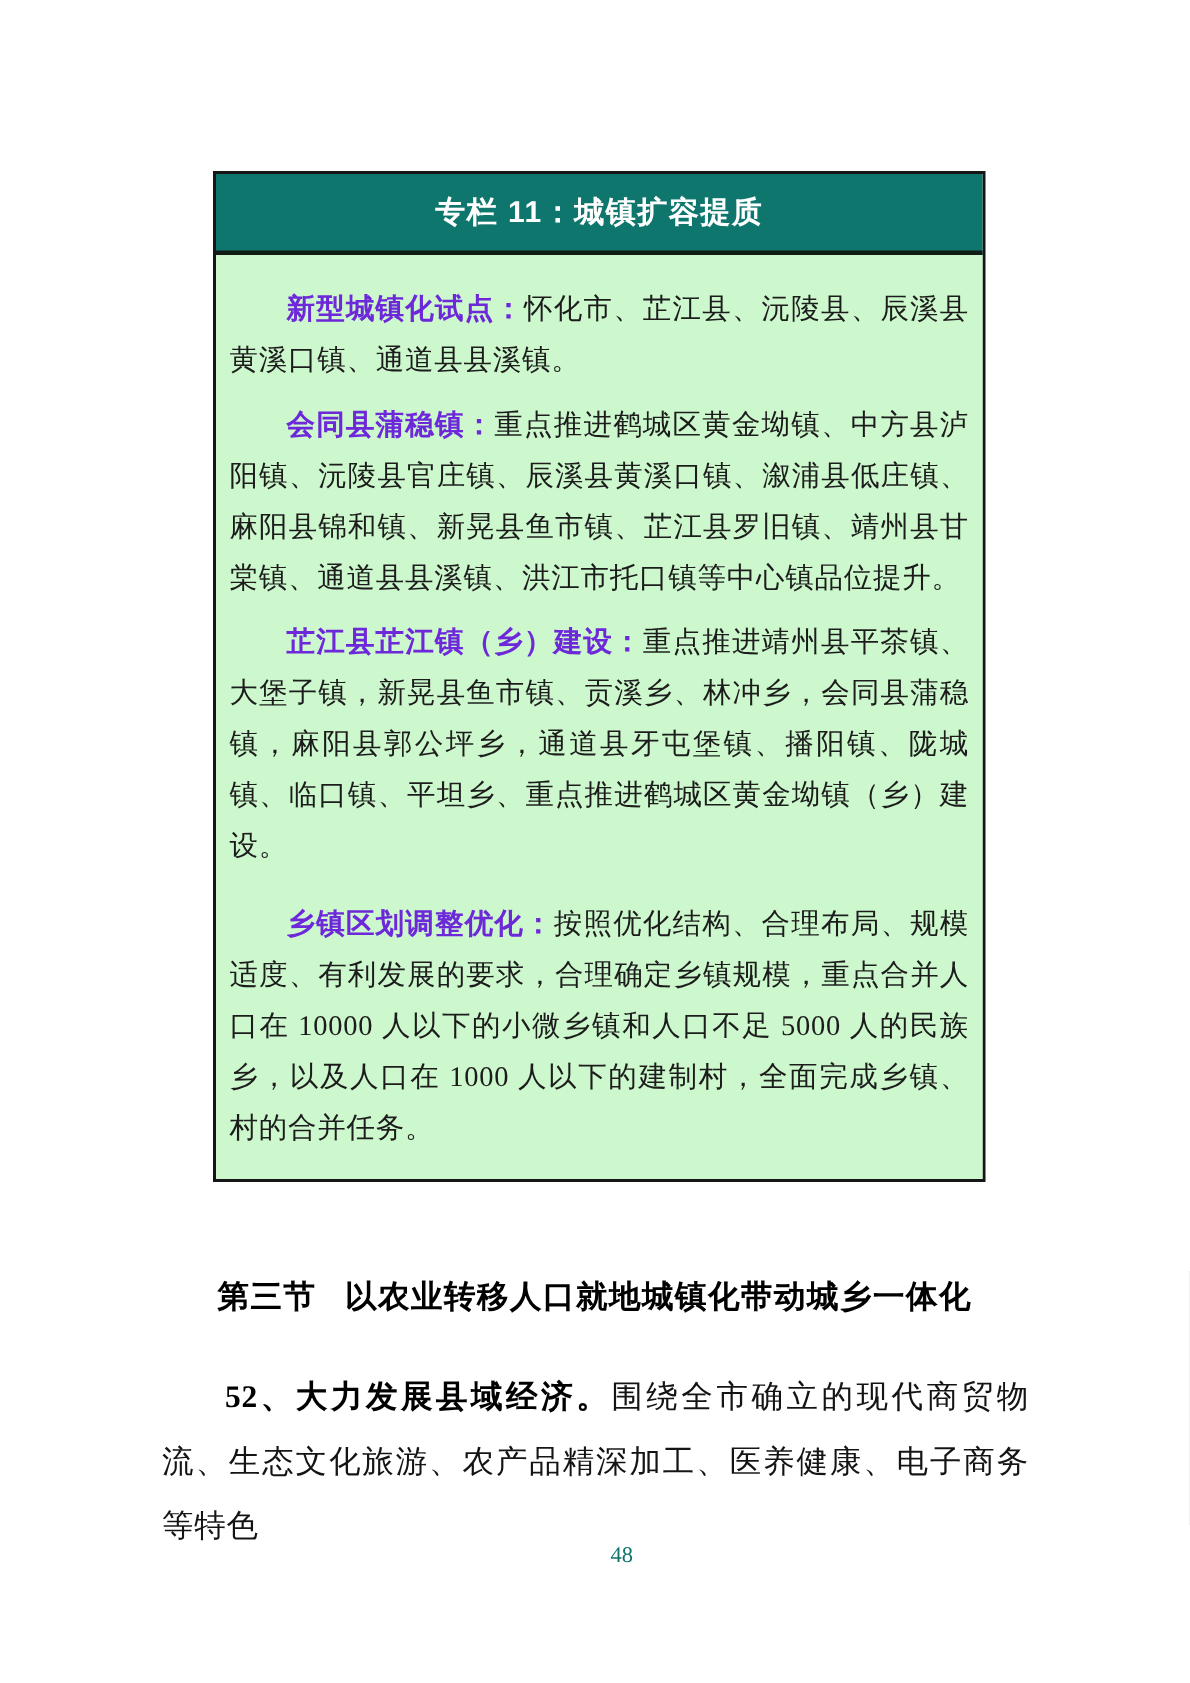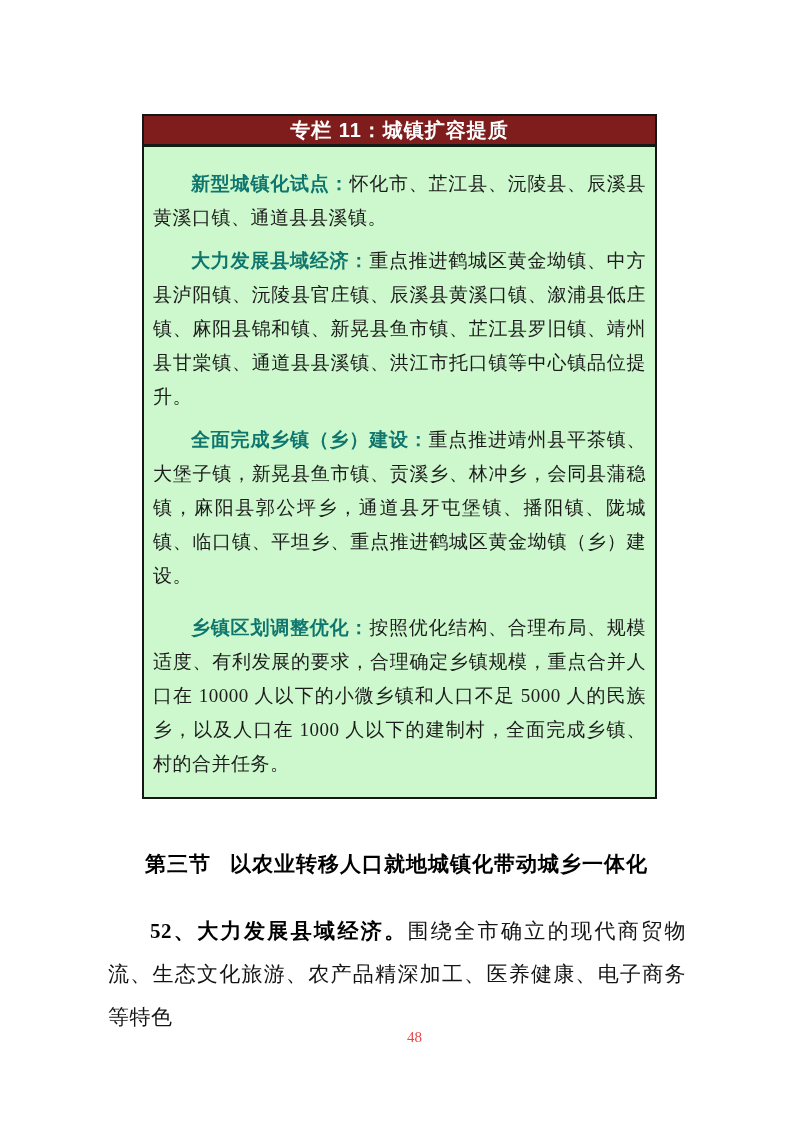--- a/index.html
+++ b/index.html
@@ -15,22 +15,22 @@
     overflow: hidden;
   }
   .column-box {
     position: absolute;
     left: 142px;
     top: 114px;
     width: 515px;
     border: 2px solid #161616;
   }
   .box-header {
-    height: 31px;
-    background: #7f1d1d;
+    height: 54px;
+    background: #0f766e;
     border-bottom: 3px solid #101c14;
     display: flex;
     align-items: center;
     justify-content: center;
   }
   .box-title {
     color: #ffffff;
     font-family: "Liberation Sans", sans-serif;
     font-size: 20px;
     font-weight: bold;
@@ -46,21 +46,21 @@
     letter-spacing: 0.5px;
     text-align: justify;
     text-indent: 2em;
     color: #1c1c1c;
     margin-bottom: 9px;
   }
   .box-para:last-child { margin-bottom: 0; margin-top: 18px; }
   .para-label {
     font-weight: bold;
     font-family: "Liberation Sans", sans-serif;
-    color: #0f766e;
+    color: #6d28d9;
   }
   .section-heading {
     position: absolute;
     top: 850px;
     left: 0;
     width: 100%;
     text-align: center;
     font-weight: bold;
     font-size: 21px;
     letter-spacing: 1px;
@@ -83,37 +83,37 @@
     font-weight: bold;
     color: #000000;
   }
   .page-number {
     position: absolute;
     bottom: 76px;
     left: 0;
     width: 100%;
     text-align: center;
     font-size: 15px;
-    color: #ef4444;
+    color: #0f766e;
     padding-left: 36px;
   }
 </style>
 </head>
 <body>
 
 <div class="page">
 
   <div class="column-box">
     <div class="box-header">
       <span class="box-title">专栏 11：城镇扩容提质</span>
     </div>
     <div class="box-body">
       <p class="box-para"><span class="para-label">新型城镇化试点：</span><span>怀化市、芷江县、沅陵县、辰溪县黄溪口镇、通道县县溪镇。</span></p>
-      <p class="box-para"><span class="para-label">大力发展县域经济：</span><span>重点推进鹤城区黄金坳镇、中方县泸阳镇、沅陵县官庄镇、辰溪县黄溪口镇、溆浦县低庄镇、麻阳县锦和镇、新晃县鱼市镇、芷江县罗旧镇、靖州县甘棠镇、通道县县溪镇、洪江市托口镇等中心镇品位提升。</span></p>
-      <p class="box-para"><span class="para-label">全面完成乡镇（乡）建设：</span><span>重点推进靖州县平茶镇、大堡子镇，新晃县鱼市镇、贡溪乡、林冲乡，会同县蒲稳镇，麻阳县郭公坪乡，通道县牙屯堡镇、播阳镇、陇城镇、临口镇、平坦乡、重点推进鹤城区黄金坳镇（乡）建设。</span></p>
+      <p class="box-para"><span class="para-label">会同县蒲稳镇：</span><span>重点推进鹤城区黄金坳镇、中方县泸阳镇、沅陵县官庄镇、辰溪县黄溪口镇、溆浦县低庄镇、麻阳县锦和镇、新晃县鱼市镇、芷江县罗旧镇、靖州县甘棠镇、通道县县溪镇、洪江市托口镇等中心镇品位提升。</span></p>
+      <p class="box-para"><span class="para-label">芷江县芷江镇（乡）建设：</span><span>重点推进靖州县平茶镇、大堡子镇，新晃县鱼市镇、贡溪乡、林冲乡，会同县蒲稳镇，麻阳县郭公坪乡，通道县牙屯堡镇、播阳镇、陇城镇、临口镇、平坦乡、重点推进鹤城区黄金坳镇（乡）建设。</span></p>
       <p class="box-para"><span class="para-label">乡镇区划调整优化：</span><span>按照优化结构、合理布局、规模适度、有利发展的要求，合理确定乡镇规模，重点合并人口在 10000 人以下的小微乡镇和人口不足 5000 人的民族乡，以及人口在 1000 人以下的建制村，全面完成乡镇、村的合并任务。</span></p>
     </div>
   </div>
 
   <h2 class="section-heading"><span class="heading-num">第三节</span><span>以农业转移人口就地城镇化带动城乡一体化</span></h2>
 
   <p class="body-para"><span class="para-lead">52、大力发展县域经济。</span><span>围绕全市确立的现代商贸物流、生态文化旅游、农产品精深加工、医养健康、电子商务等特色</span></p>
 
   <div class="page-number">48</div>
 

